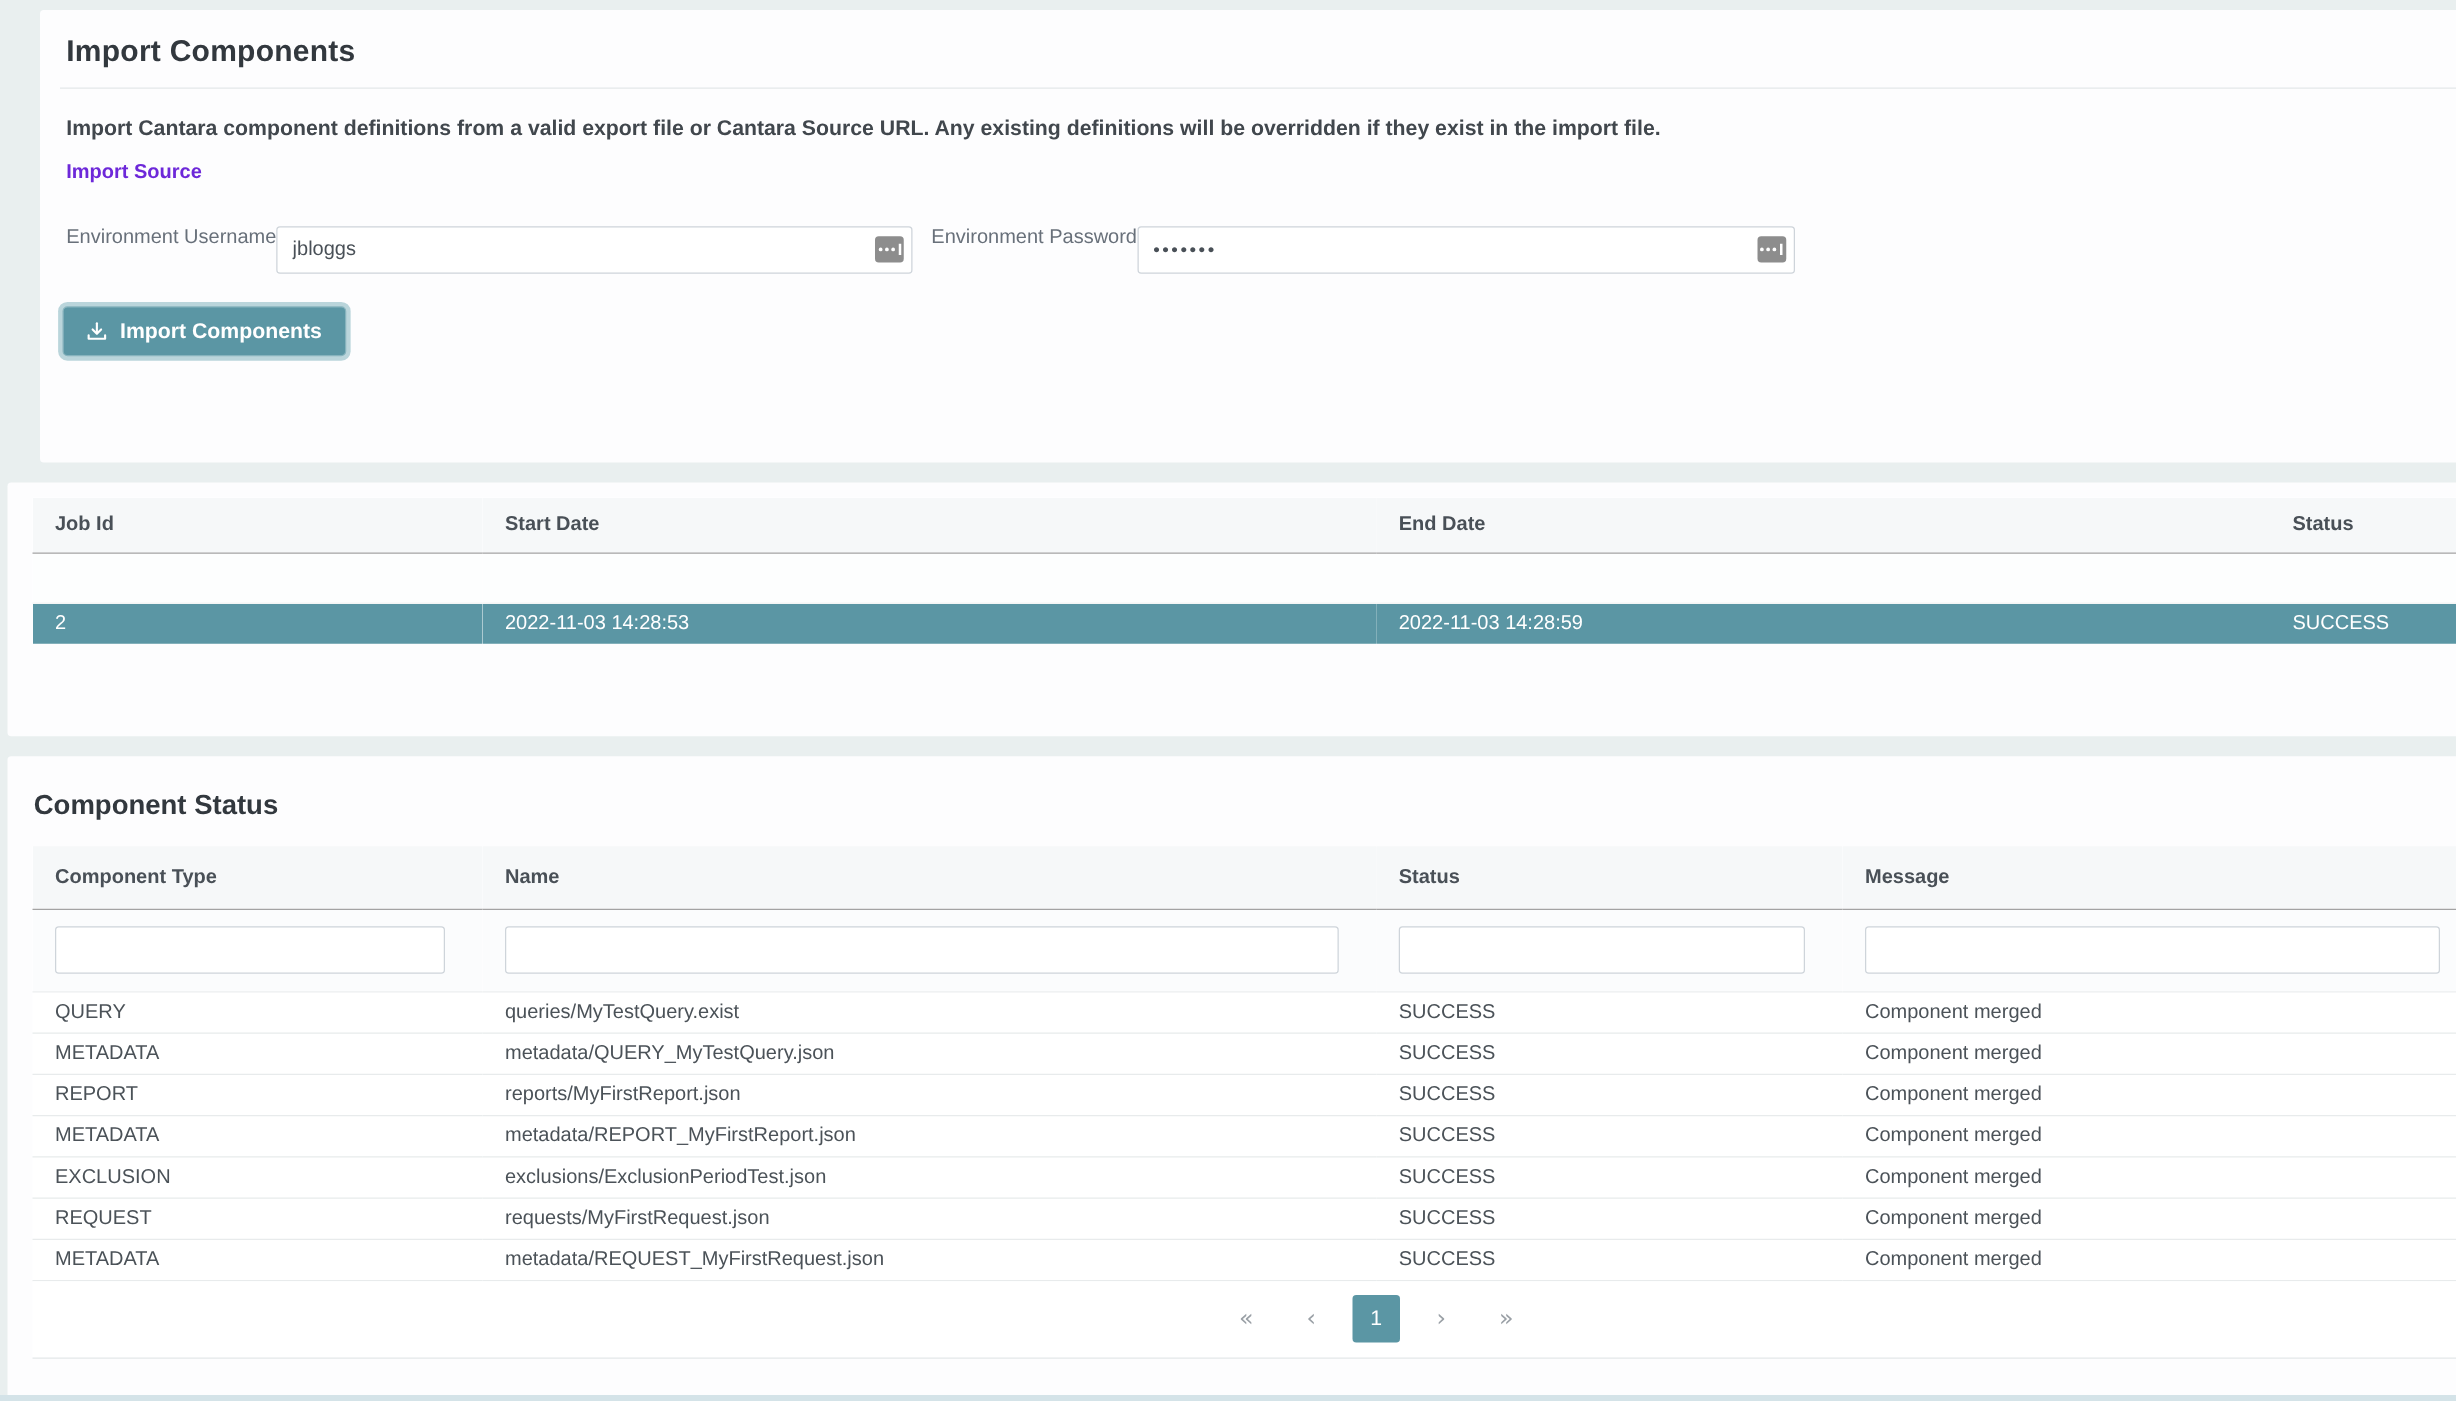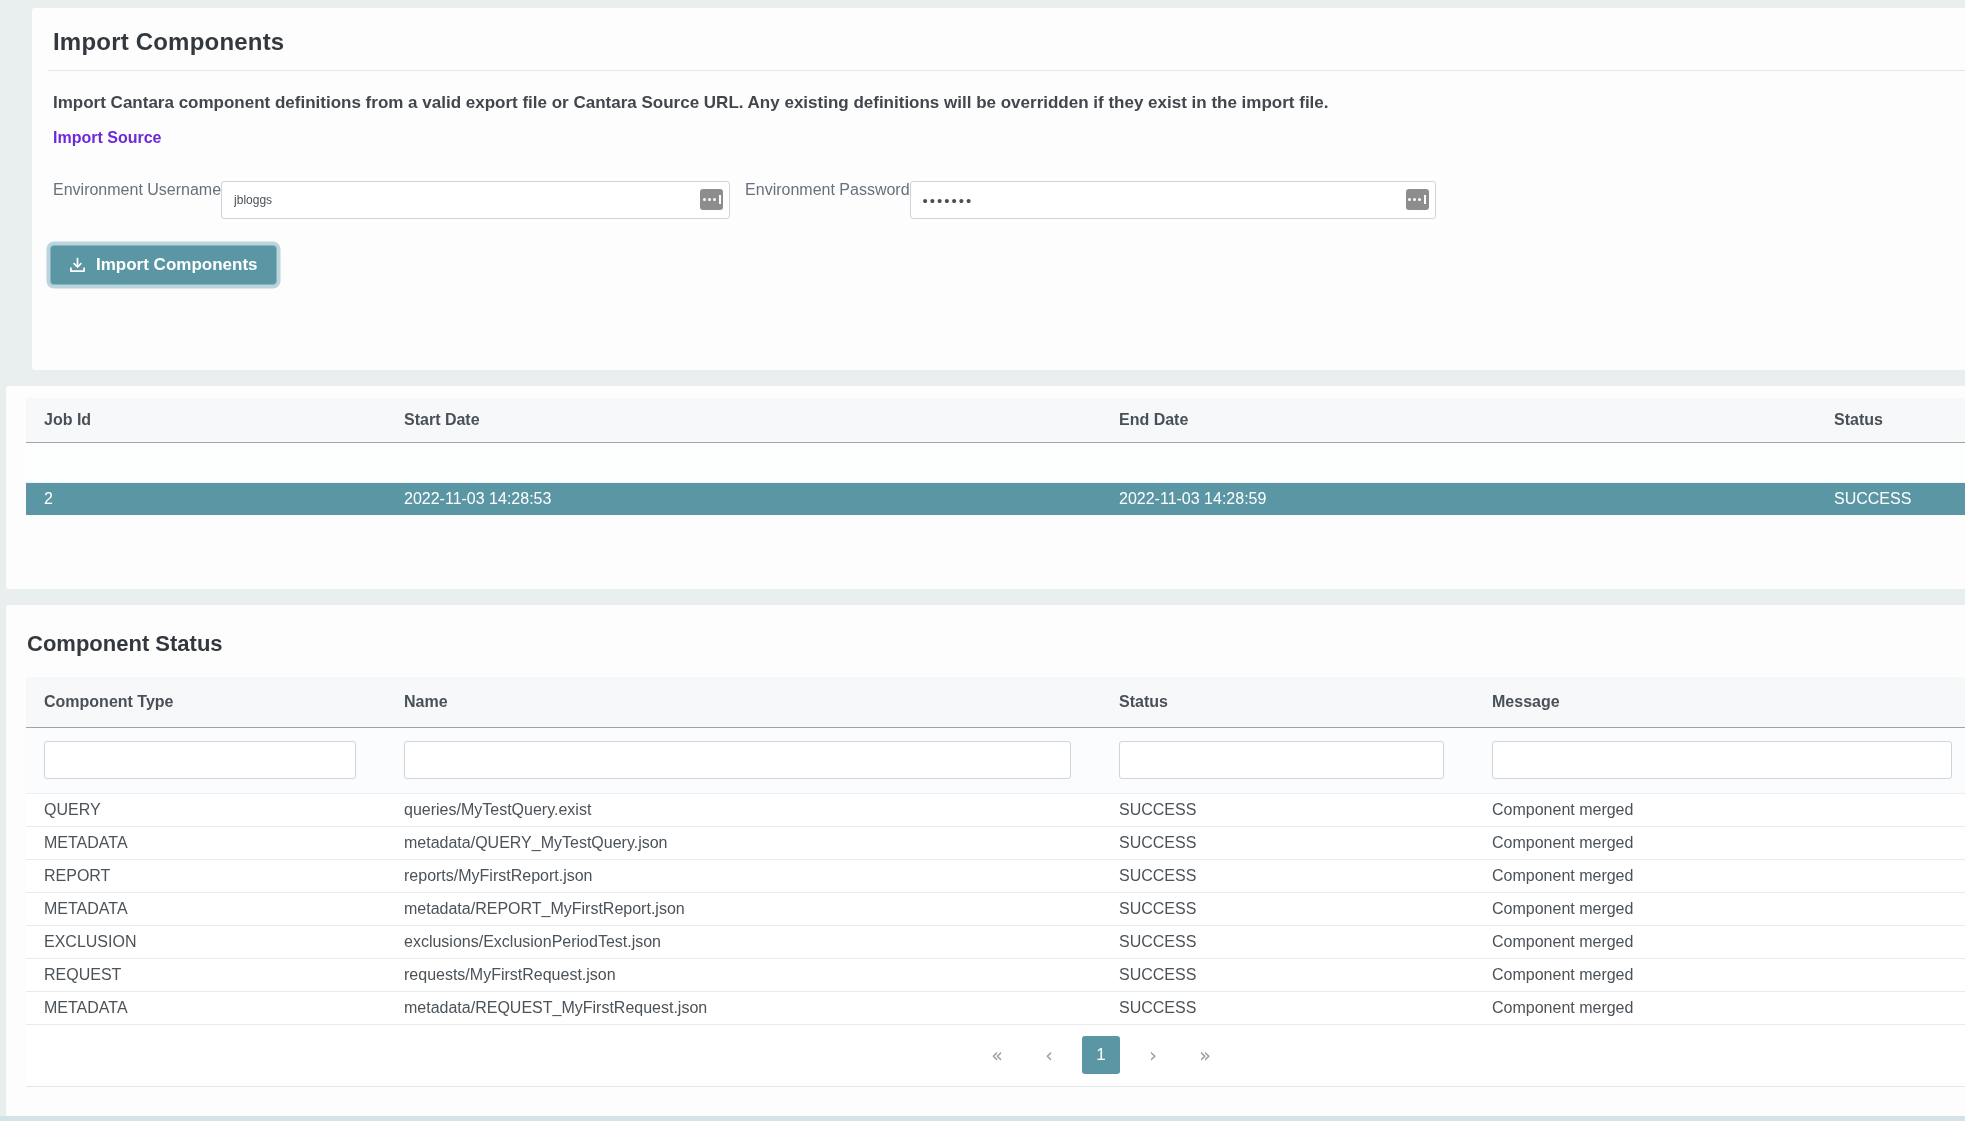--- a/index.html
+++ b/index.html
@@ -38,21 +38,21 @@
   .toggle-btn.last  { border-radius:0 4px 4px 0; border-left:none; }
   .toggle-btn.selected { background:#5b96a4; border-color:#5b96a4; color:#fff; }
 
   
   .fields-row { display:flex; margin:34px 0 0 5px; gap:15px; }
   .field { display:flex; }
   .field-label { font-size:16px; color:#68707a; margin-bottom:6px; }
   .input-wrap { position:relative; }
   .text-input {
     height:38px; border:1px solid #ced4da; border-radius:3px;
-    font-size:12px; color:#495057; padding:0 40px 0 12px;
+    font-size:16px; color:#495057; padding:0 40px 0 12px;
     font-family:"Liberation Sans","DejaVu Sans",sans-serif;
     background:#fff; outline:none;
   }
   .input-user { width:509px; }
   .input-pass { width:526px; letter-spacing:2px; font-size:15px; }
   .autofill-icon {
     position:absolute; right:7px; top:8px; width:23px; height:21px;
     background:#8d8d8d; border-radius:3px; display:flex; align-items:center;
     justify-content:center; gap:2px;
   }

